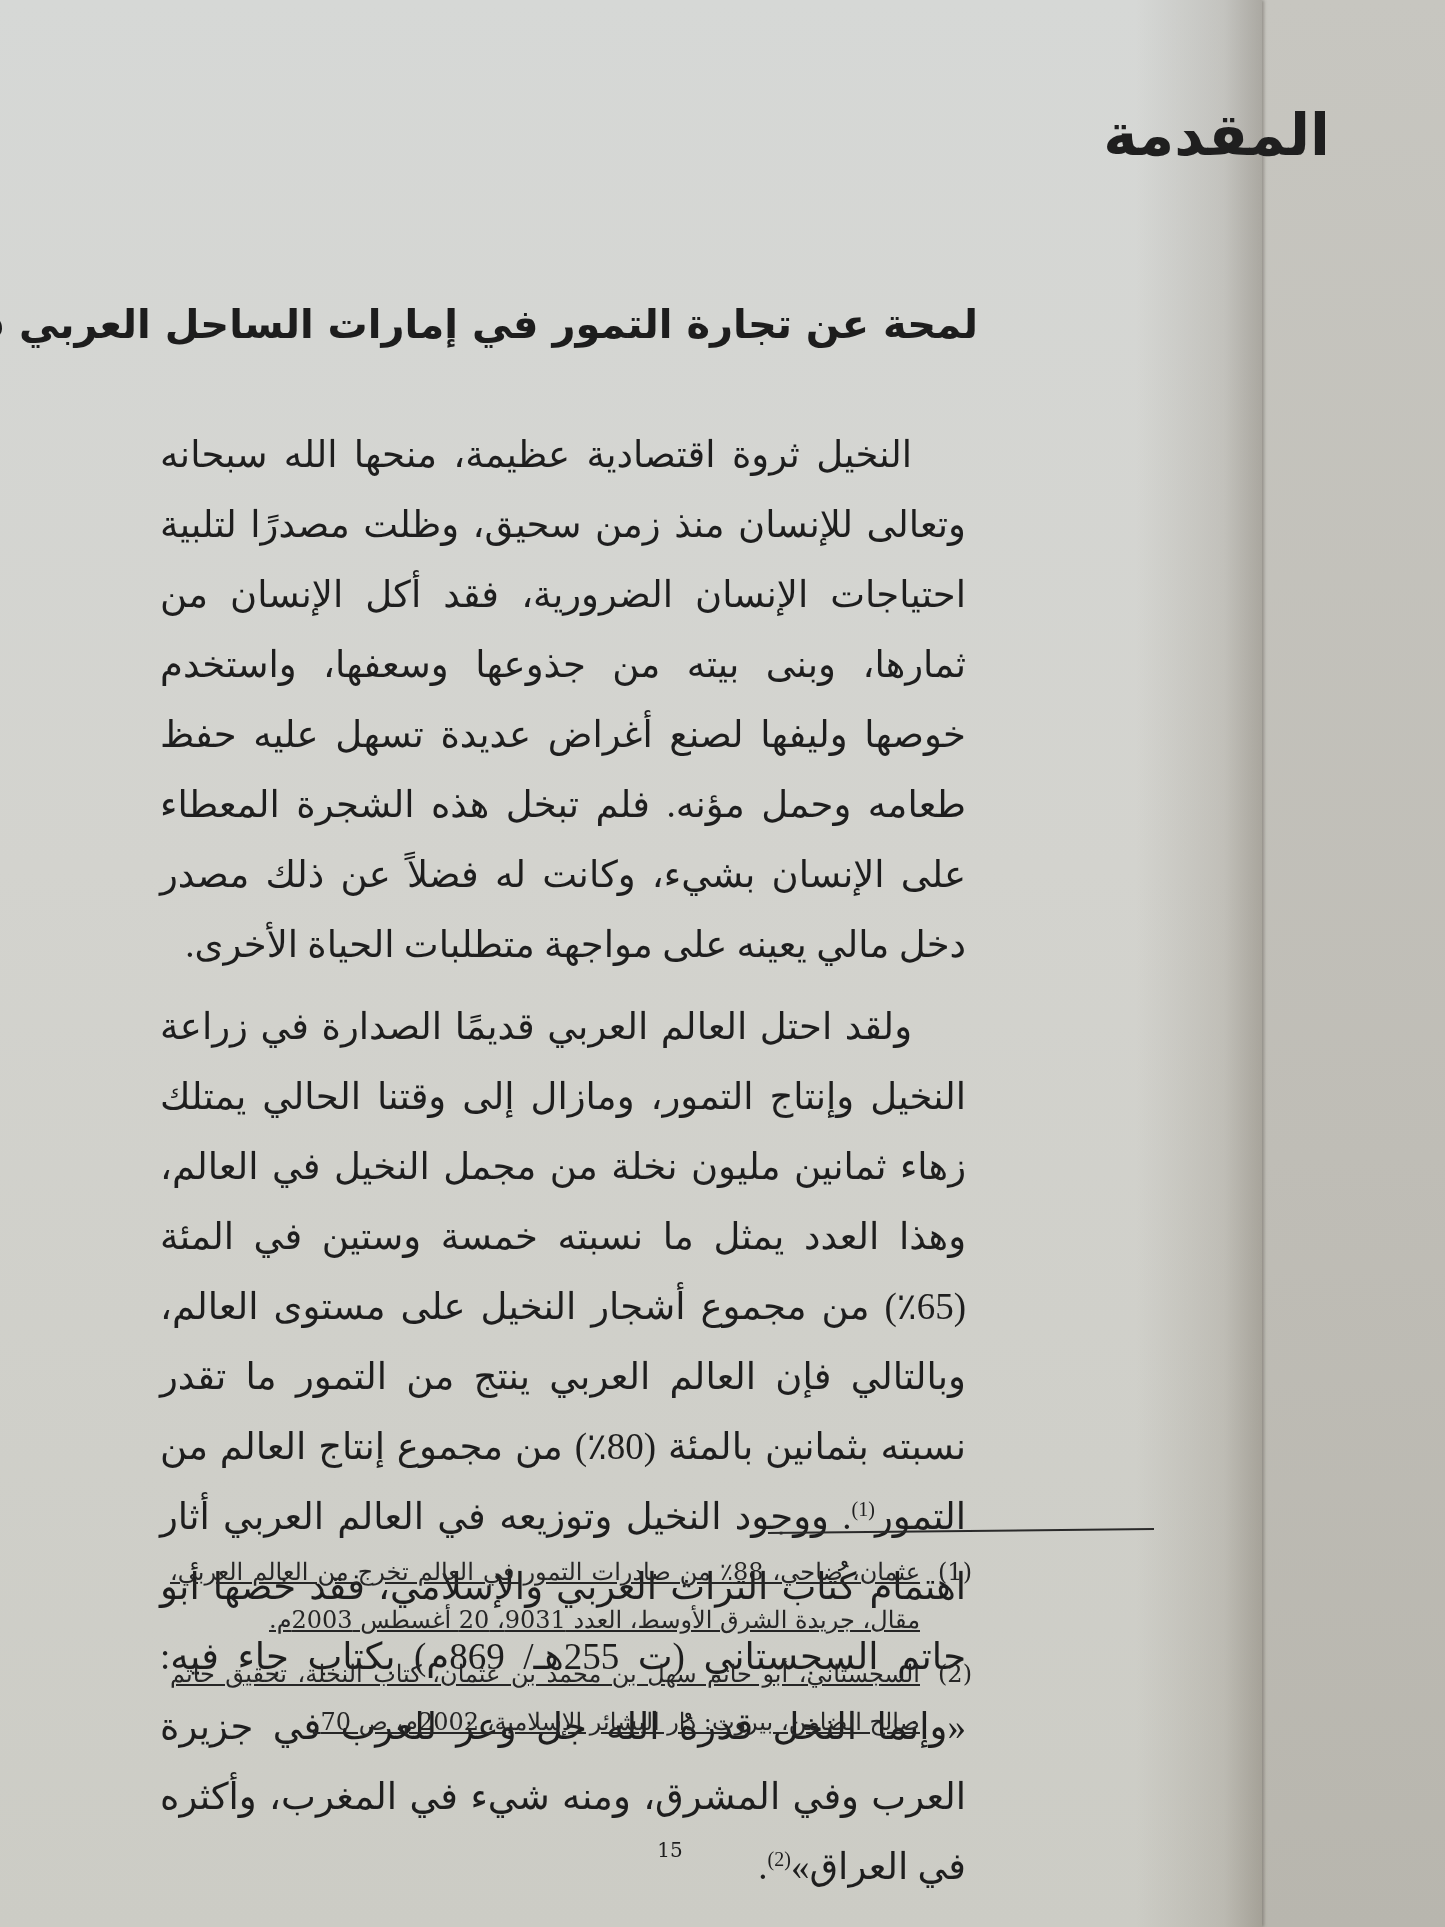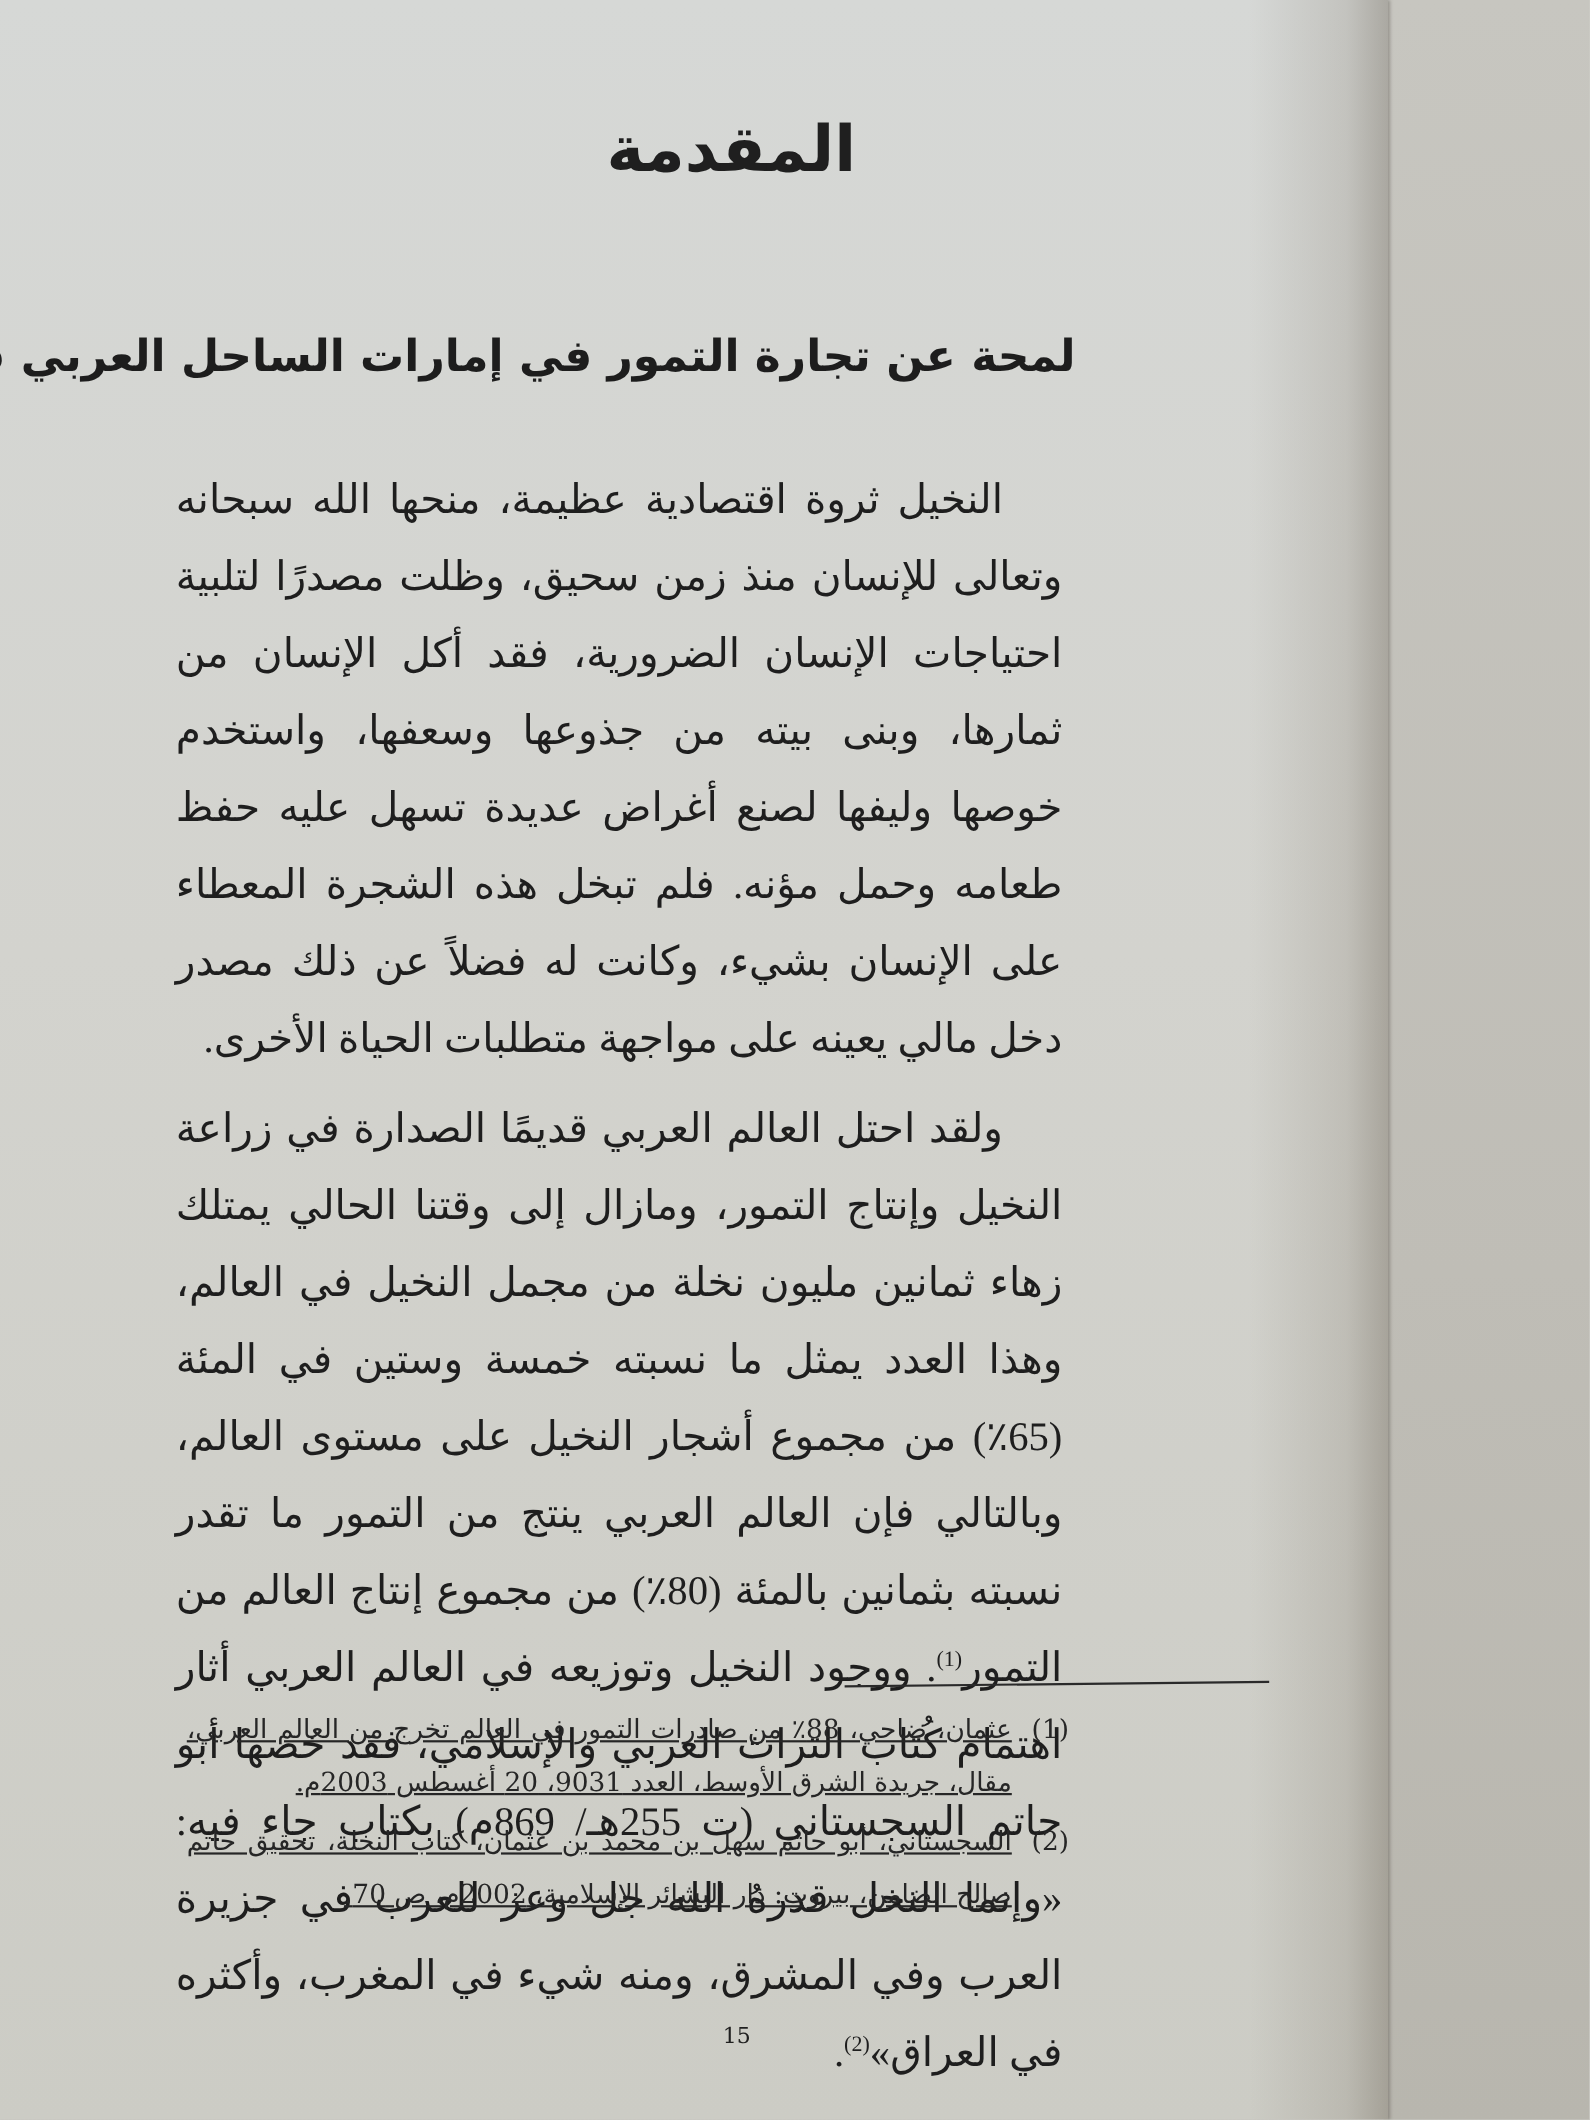--- a/index.html
+++ b/index.html
@@ -36,21 +36,21 @@
     background:
       linear-gradient(90deg, rgba(0,0,0,0) 0%, rgba(0,0,0,0) 90%, rgba(110,100,85,0.18) 97%, rgba(90,80,65,0.35) 100%),
       linear-gradient(180deg, #d6d8d6 0%, #d3d3ce 45%, #ccccc5 100%);
     box-shadow: 2px 0 3px rgba(60,55,45,0.35);
   }
   .chapter-title {
     position: absolute;
     top: 62px;
     left: 0;
     width: 1330px;
-    text-align: center;
+    text-align: right;
     font-family: "DejaVu Sans", sans-serif;
     font-weight: bold;
     font-size: 58px;
     color: #1f1f1f;
     letter-spacing: 0;
   }
   .section-heading {
     position: absolute;
     top: 268px;
     right: 284px;

